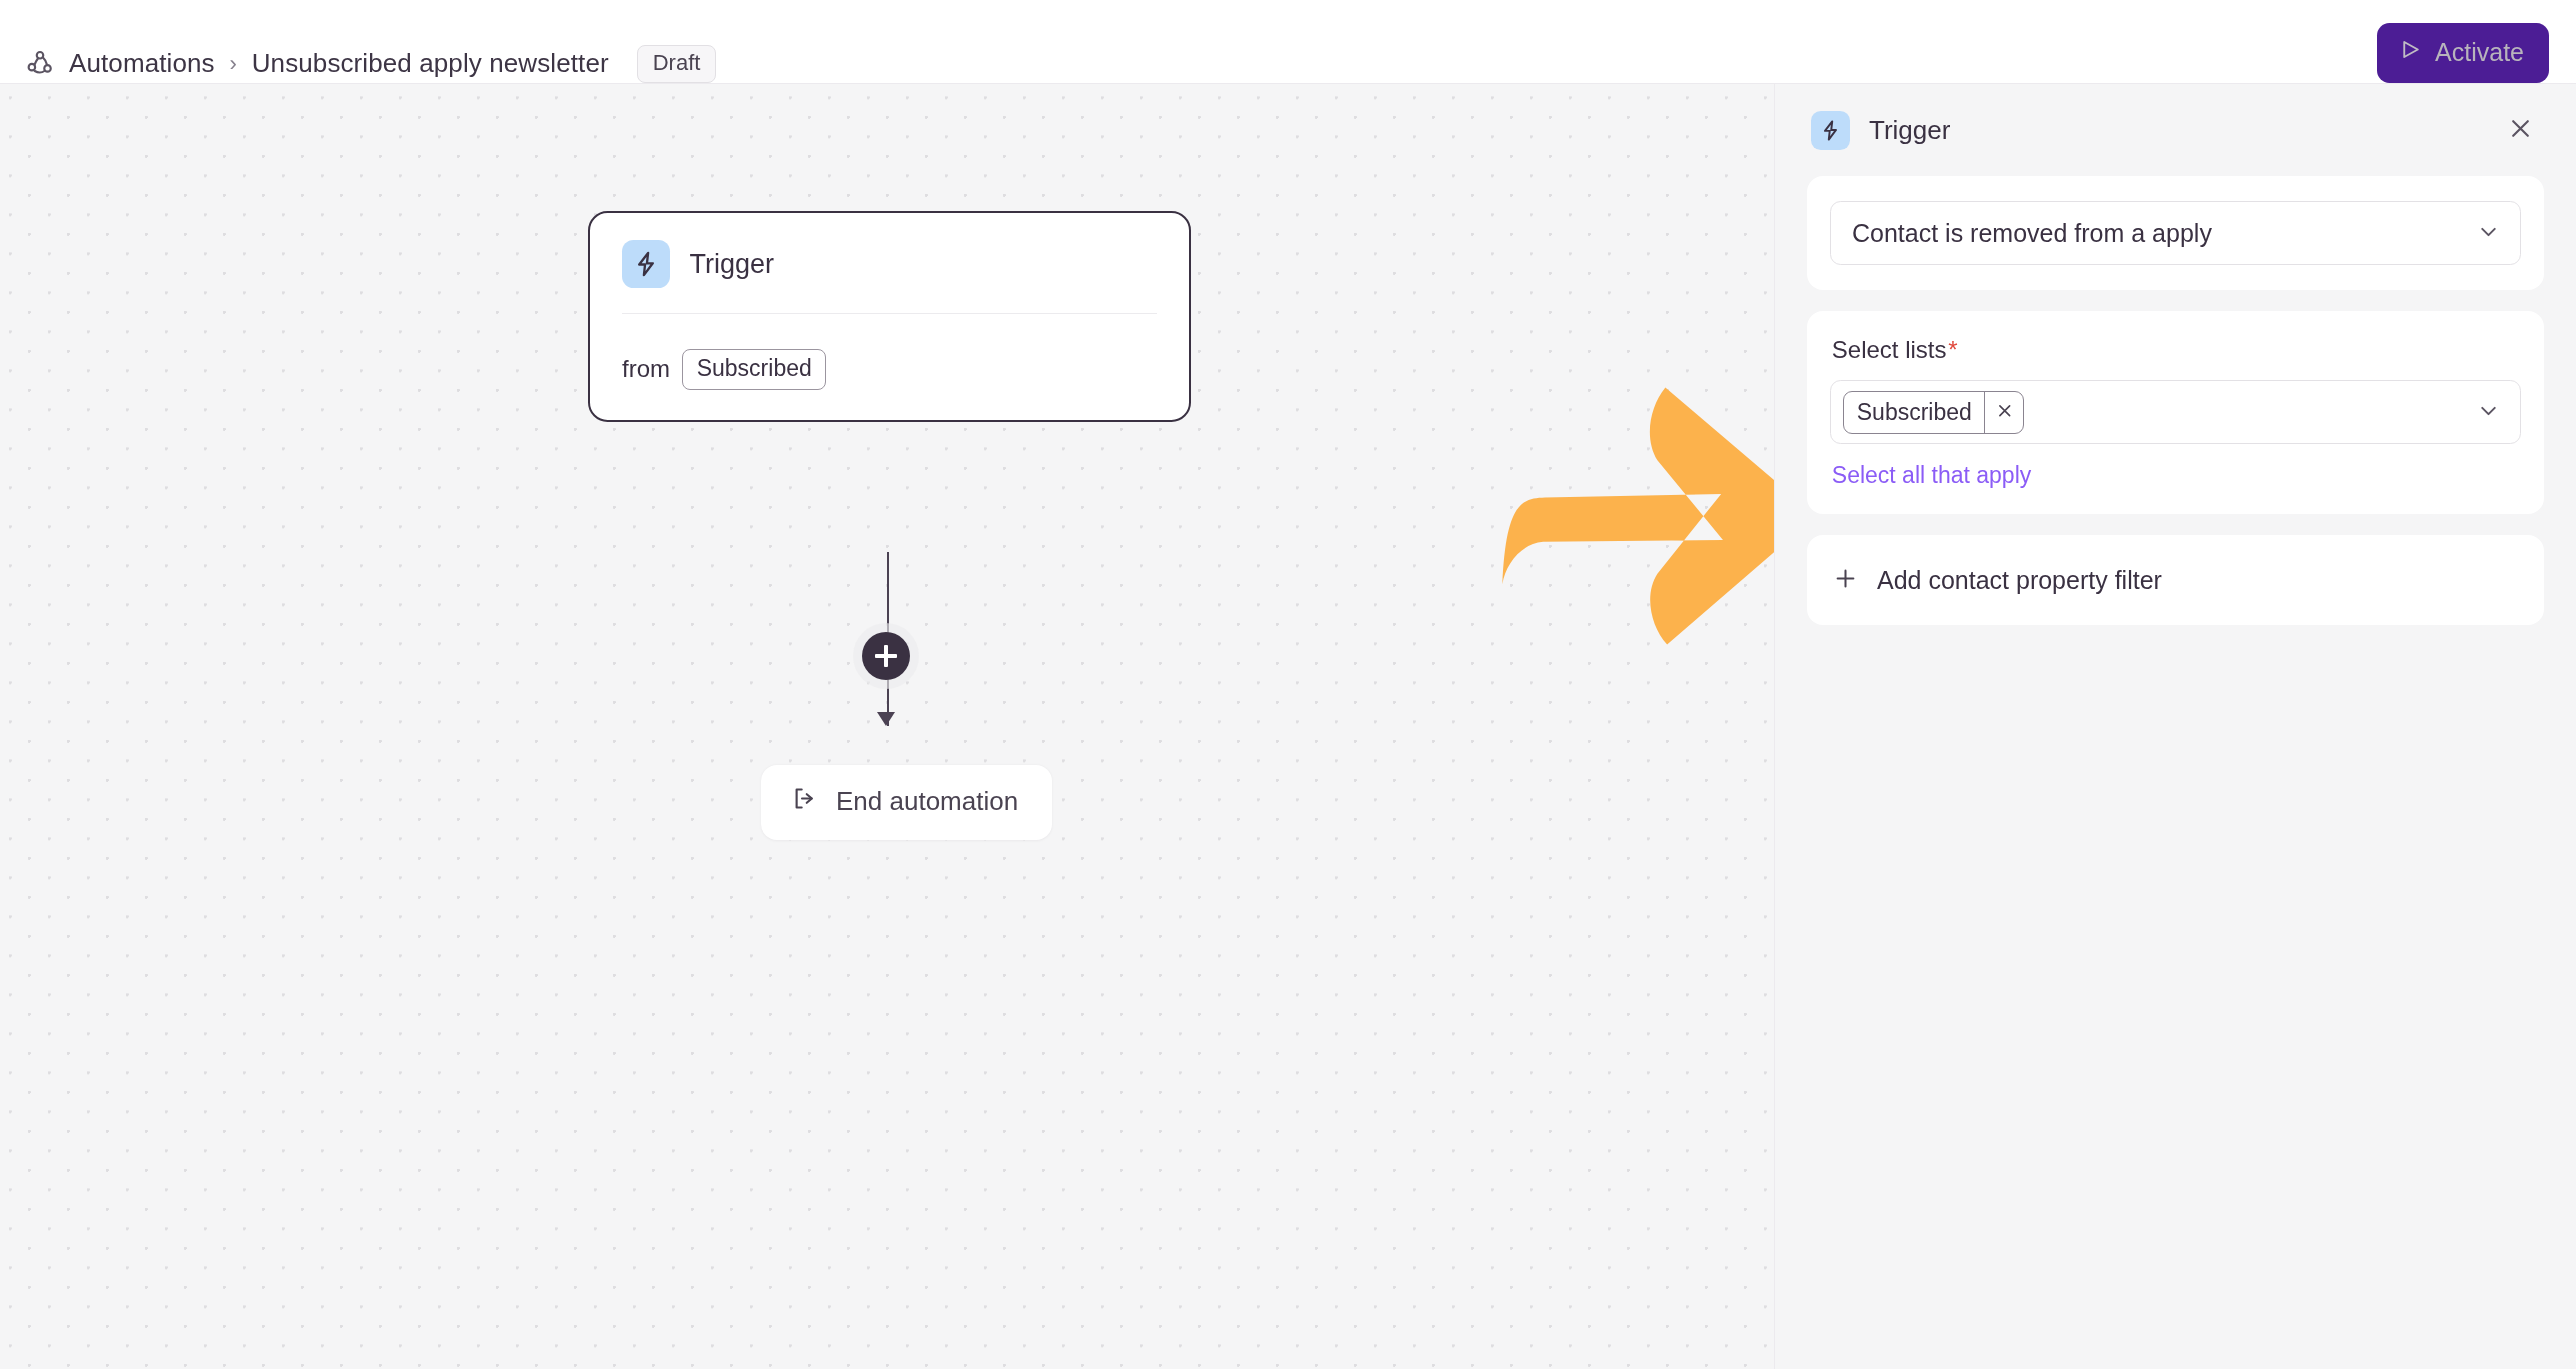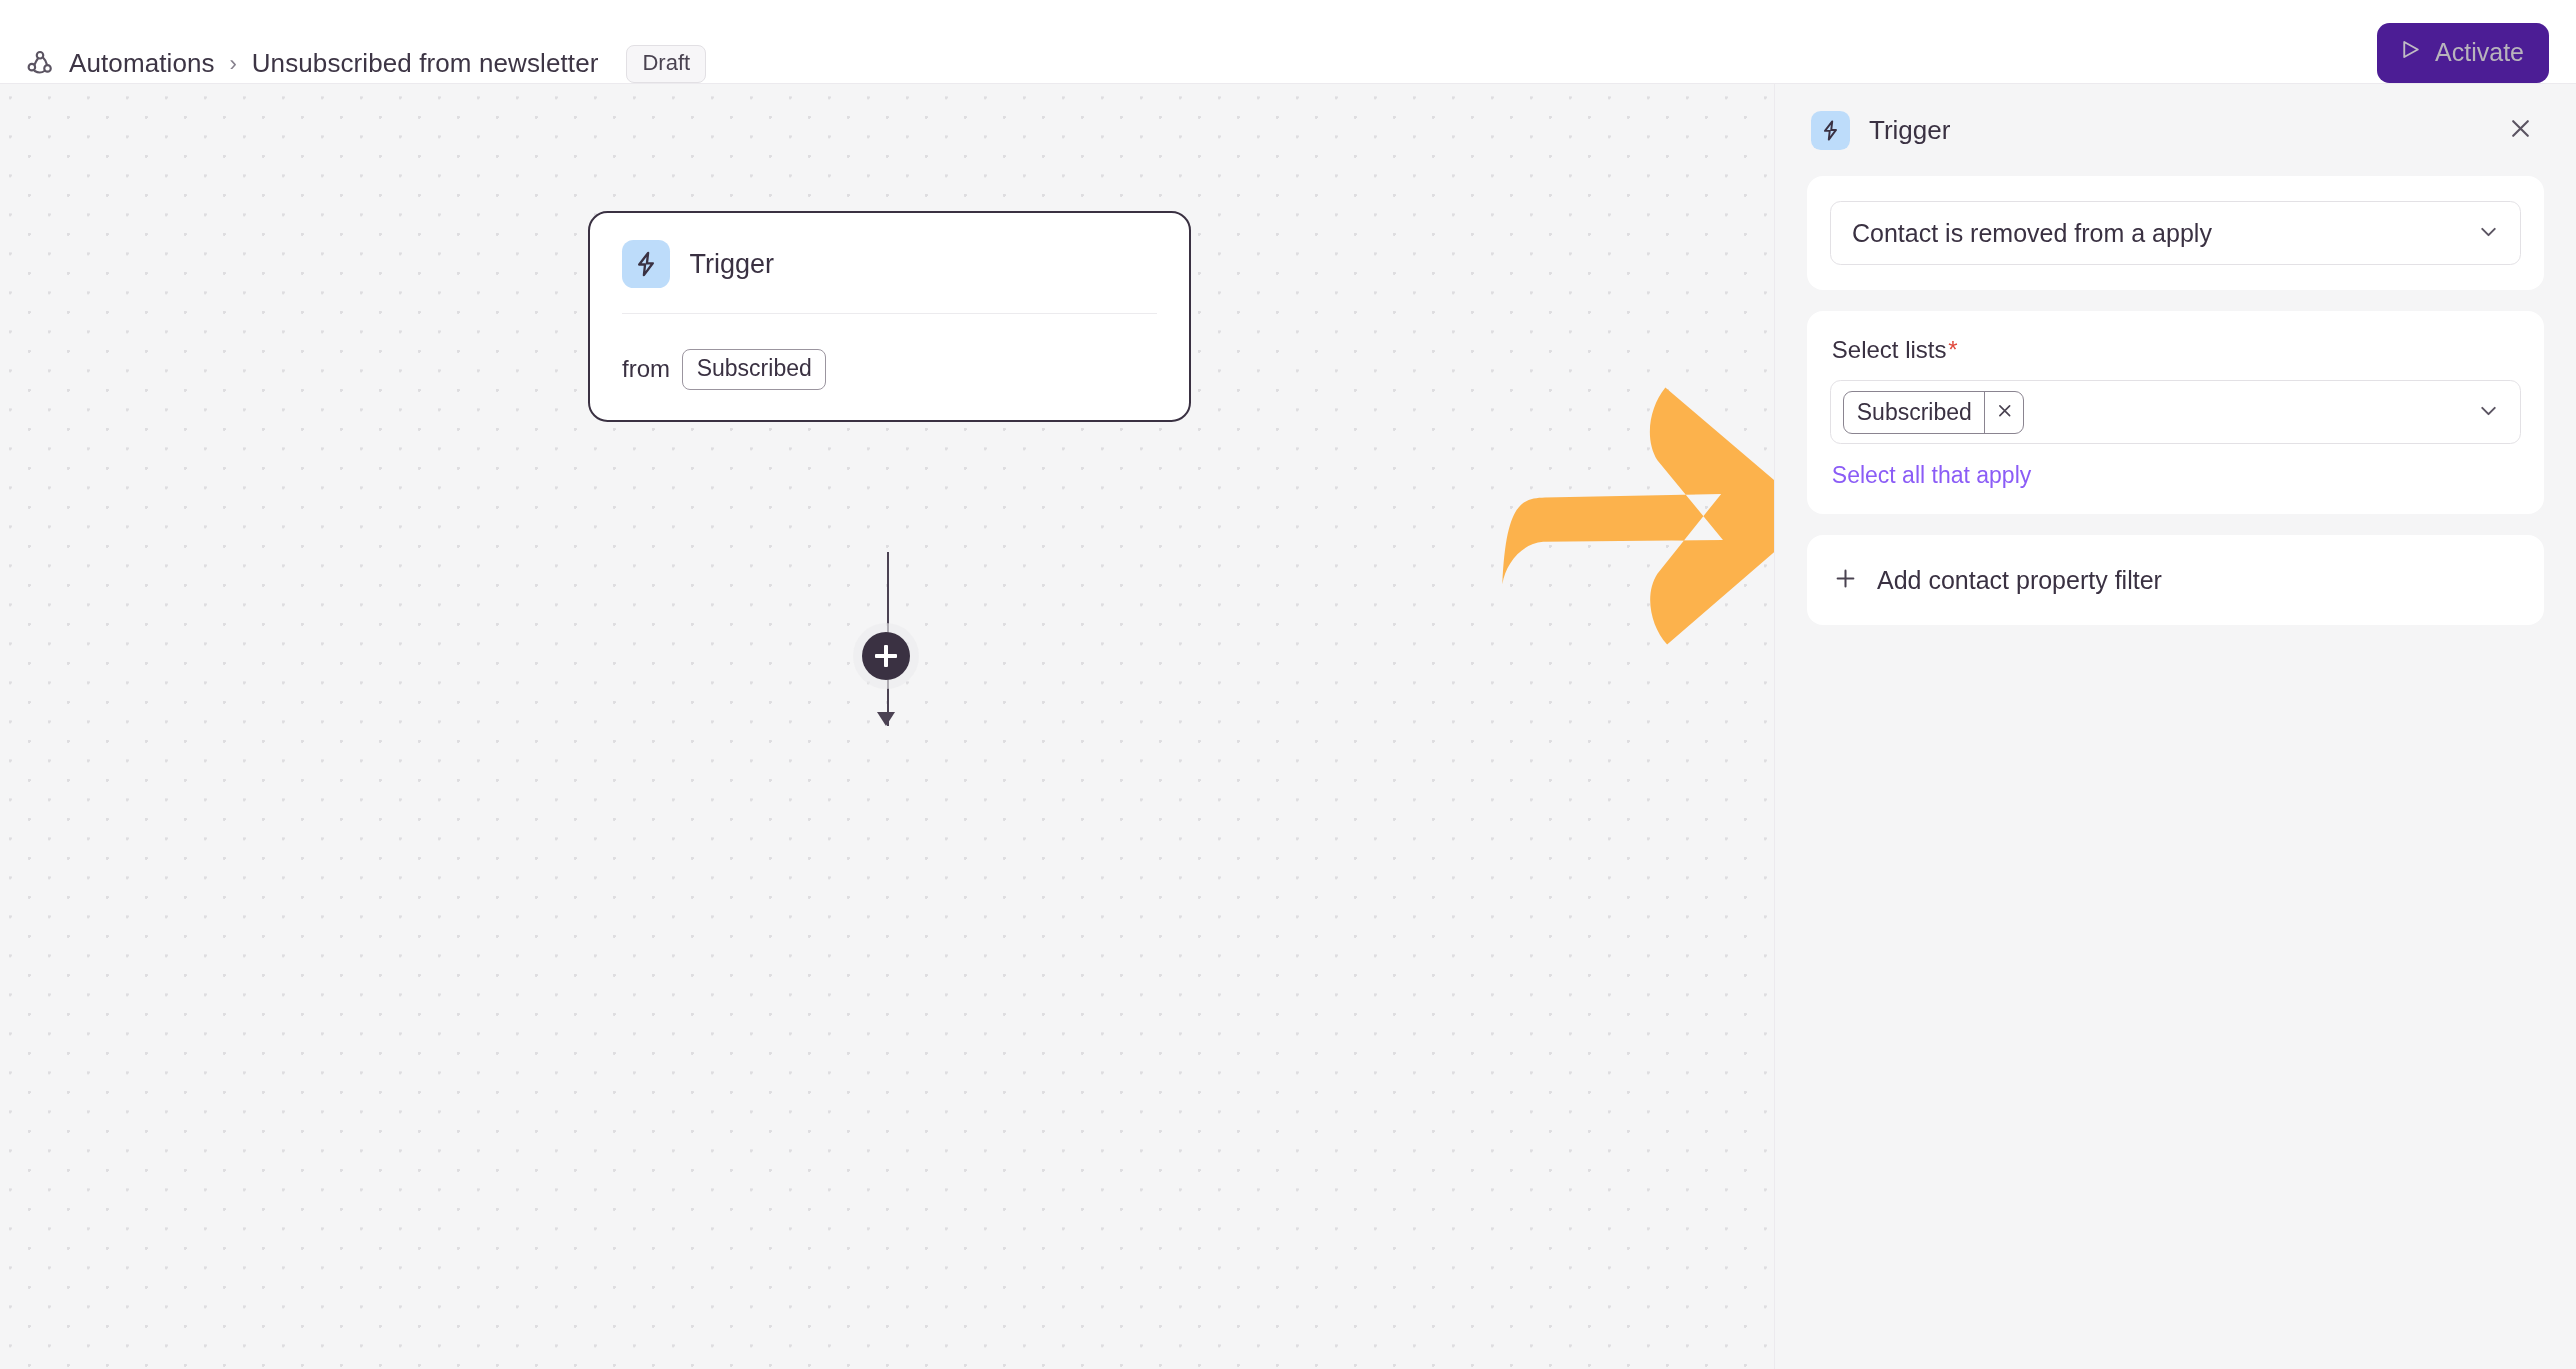--- a/index.html
+++ b/index.html
@@ -359,21 +359,21 @@
         <circle cx="5.5" cy="14.5" r="2.6"></circle>
         <circle cx="12" cy="5" r="2.6"></circle>
         <circle cx="18" cy="15.5" r="2.6"></circle>
         <path d="M7.6 12.6 C8.4 10.6 9.3 8.9 10.6 7.2"></path>
         <path d="M14.2 6.6 C15.8 8.1 17 10.2 17.6 12.6"></path>
         <path d="M7.8 17.6 C10.5 19.2 13.6 19 15.9 17.4"></path>
       </svg>
     </span>
     <span class="crumb-link">Automations</span>
     <span class="crumb-sep">›</span>
-    <span class="crumb-current">Unsubscribed from newsletter</span>
+    <span class="crumb-current">Unsubscribed apply newsletter</span>
     <span class="status-badge">Draft</span>
   </div>
   <div class="topbar-spacer"></div>
   <button class="activate-btn">
     <span>
       <svg width="25" height="25" viewBox="0 0 24 24" fill="none" stroke="#c0bcc4" stroke-width="1.8" stroke-linejoin="round">
         <path d="M6 4.8 L19 12 L6 19.2 Z"></path>
       </svg>
     </span>
     <span>Activate</span>
@@ -401,20 +401,30 @@
 
   <div class="connector">
     <div class="conn-line"></div>
     <div class="conn-arrowhead"></div>
   </div>
 
   <div class="plus-node">
     <span></span>
   </div>
 
+  <div class="end-node">
+    <span>
+      <svg width="27" height="27" viewBox="0 0 24 24" fill="none" stroke="#4a4351" stroke-width="1.9" stroke-linecap="round" stroke-linejoin="round">
+        <path d="M9.5 4 H5 V20 H9.5"></path>
+        <path d="M14 8.2 L18.5 12 L14 15.8"></path>
+        <path d="M9.8 12 H18.3"></path>
+      </svg>
+    </span>
+    <span>End automation</span>
+  </div>
 
   <div class="annot-arrow">
     <svg width="319" height="275" viewBox="0 0 360 310">
       <path d="M6 236 C10 212 28 190 52 188 L255 186 L181 96 C166 72 172 36 190 14 L352 152 C358 157 358 161 352 166 L192 304 C173 283 166 247 181 224 L253 134 L54 138 C28 139 10 144 6 236 Z" fill="#fcb24c"></path>
     </svg>
   </div>
 
 </div>
 
 <div class="panel">

